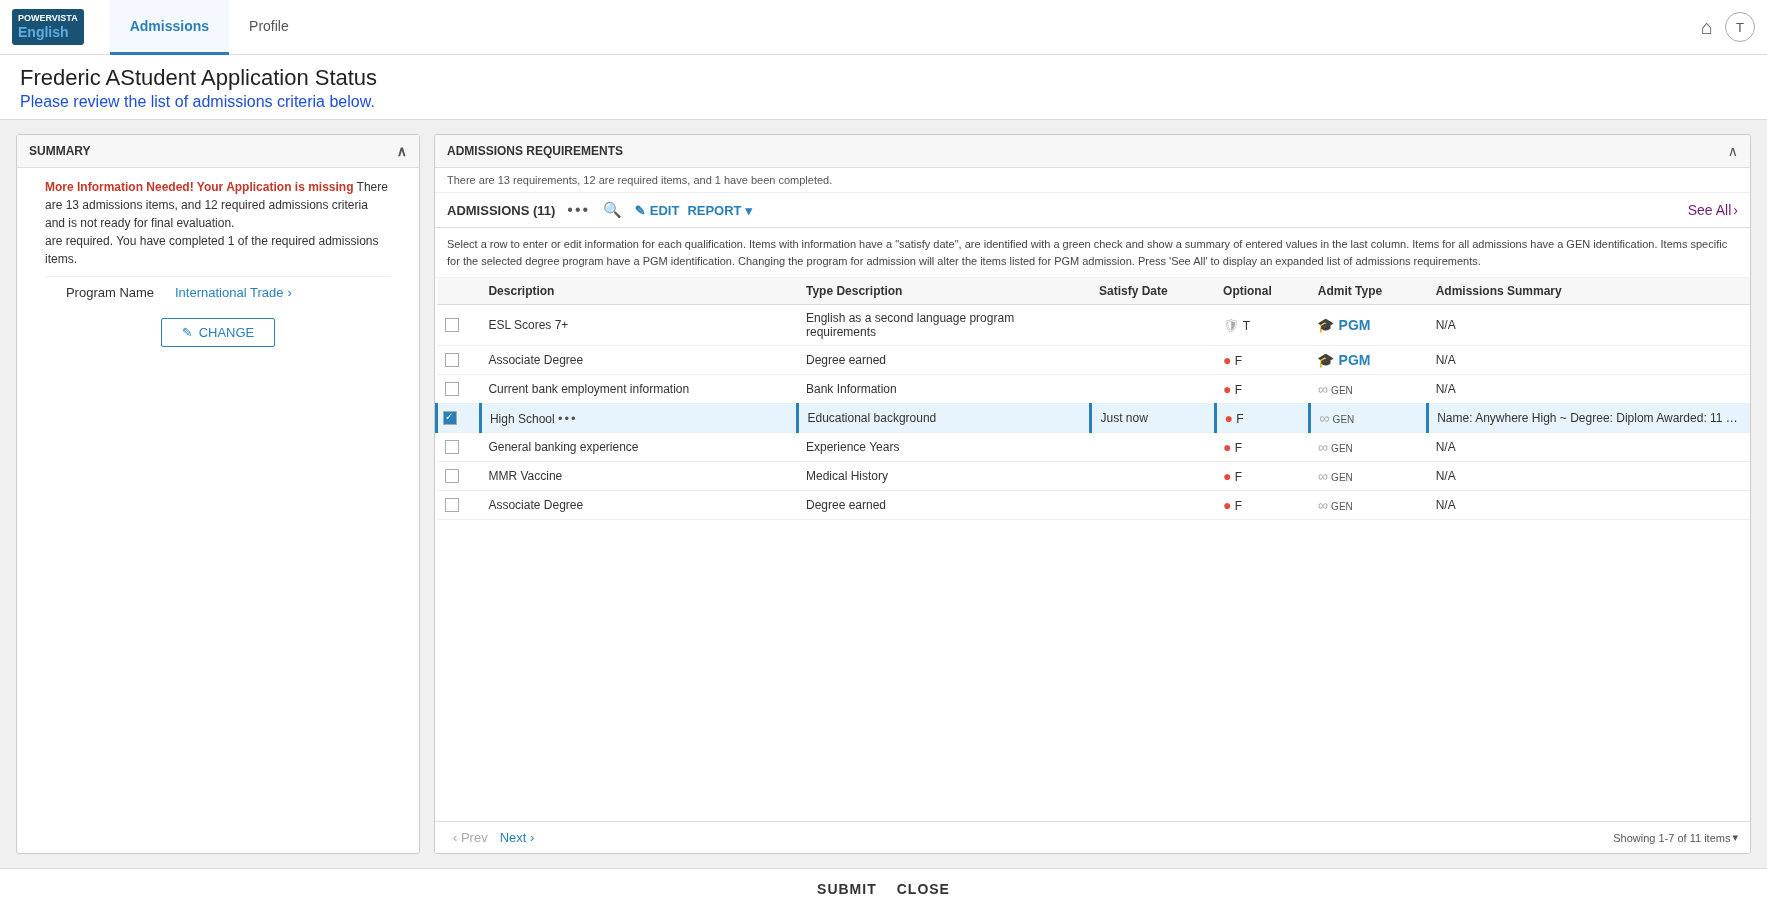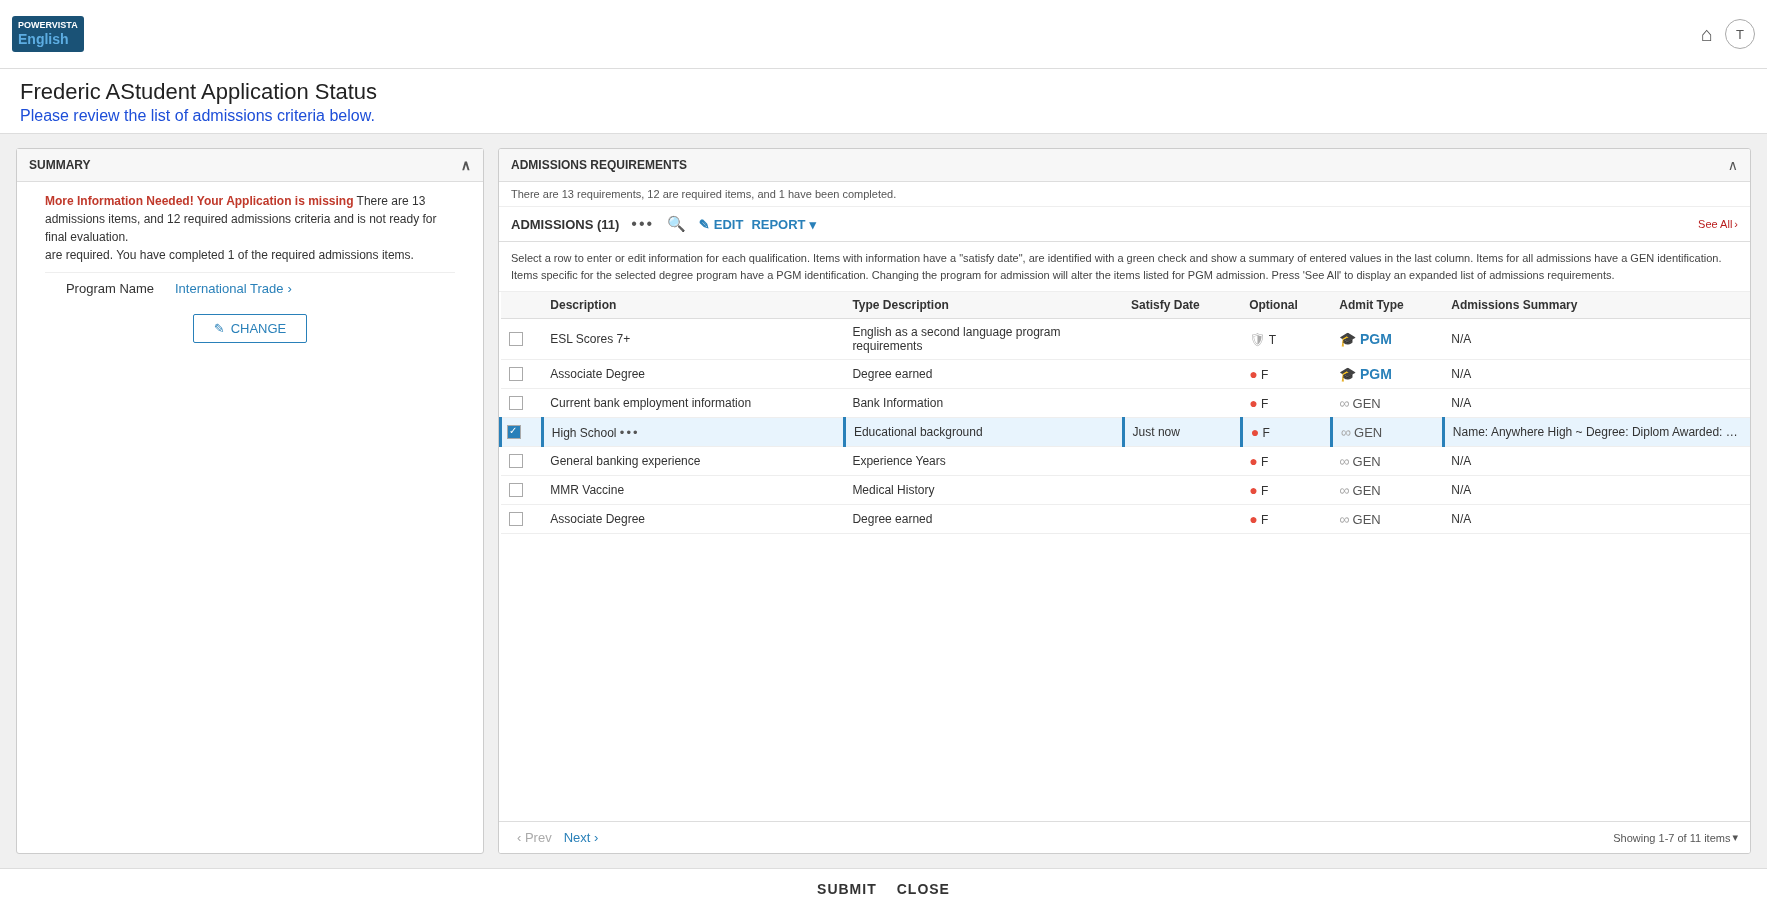--- a/index.html
+++ b/index.html
@@ -5,21 +5,21 @@
     * { box-sizing: border-box; margin: 0; padding: 0; }
     body { font-family: Arial, sans-serif; font-size: 13px; background: #f0f0f0; color: #333; height: 909px; width: 1767px; overflow: hidden; display: flex; flex-direction: column; }
 
     
     .top-nav {
       background: #fff;
       border-bottom: 1px solid #ddd;
       display: flex;
       align-items: center;
       padding: 0 12px;
-      height: 69px;
+      height: 55px;
       flex-shrink: 0;
     }
     .logo-area {
       display: flex;
       align-items: center;
       margin-right: 20px;
     }
     .logo-box {
       background: #1a5276;
       color: #fff;
@@ -68,21 +68,21 @@
     .main-content {
       display: flex;
       gap: 14px;
       padding: 14px 16px;
       flex: 1;
       overflow: hidden;
     }
 
     
     .summary-panel {
-      width: 468px;
+      width: 404px;
       background: #fff;
       border: 1px solid #ccc;
       border-radius: 3px;
       flex-shrink: 0;
       display: flex;
       flex-direction: column;
     }
     .panel-header {
       display: flex;
       align-items: center;
@@ -175,23 +175,23 @@
       font-size: 13px;
       display: flex;
       align-items: center;
       gap: 4px;
       font-weight: bold;
     }
     .see-all-btn {
       margin-left: auto;
       background: none;
       border: none;
-      color: #b91c1c;
-      cursor: pointer;
-      font-size: 11px;
+      color: #701a75;
+      cursor: pointer;
+      font-size: 14px;
       display: flex;
       align-items: center;
       gap: 2px;
     }
 
     
     .adm-description {
       font-size: 11px;
       color: #444;
       padding: 8px 12px;
@@ -217,21 +217,21 @@
       padding: 6px 8px;
       border-bottom: 1px solid #eee;
       vertical-align: middle;
     }
     .adm-table tr.selected td { background: #e8f4fd; border-left: 3px solid #2980b9; }
     .adm-table tr.selected td:first-child { padding-left: 5px; }
     .cb { width: 14px; height: 14px; border: 1px solid #aaa; display: inline-block; vertical-align: middle; }
     .cb-checked { background: #2980b9; position: relative; }
     .cb-checked::after { content: '✓'; color: #fff; font-size: 10px; position: absolute; top: -1px; left: 1px; }
     .tag-pgm { color: #2980b9; font-weight: bold; font-size: 14px; }
-    .tag-gen { color: #555; font-size: 13px; }
+    .tag-gen { color: #555; font-size: 10px; }
 
     
     .adm-pagination {
       display: flex;
       align-items: center;
       padding: 6px 12px;
       border-top: 1px solid #ddd;
       flex-shrink: 0;
       background: #fff;
     }
@@ -268,20 +268,28 @@
     }
   </style>
 </head>
 <body>
 
 <div class="top-nav">
   <div class="logo-area">
     <div class="logo-box">
       <div style="font-size:9px;">POWERVISTA</div>
       <span>English</span>
+    </div>
+  </div>
+  <div class="nav-tabs">
+    <div class="nav-tab active">
+      <span>Admissions</span>
+    </div>
+    <div class="nav-tab">
+      <span>Profile</span>
     </div>
   </div>
   <div class="nav-right">
     <div class="home-icon">⌂</div>
     <div class="user-avatar">
       <span>T</span>
     </div>
   </div>
 </div>
 

